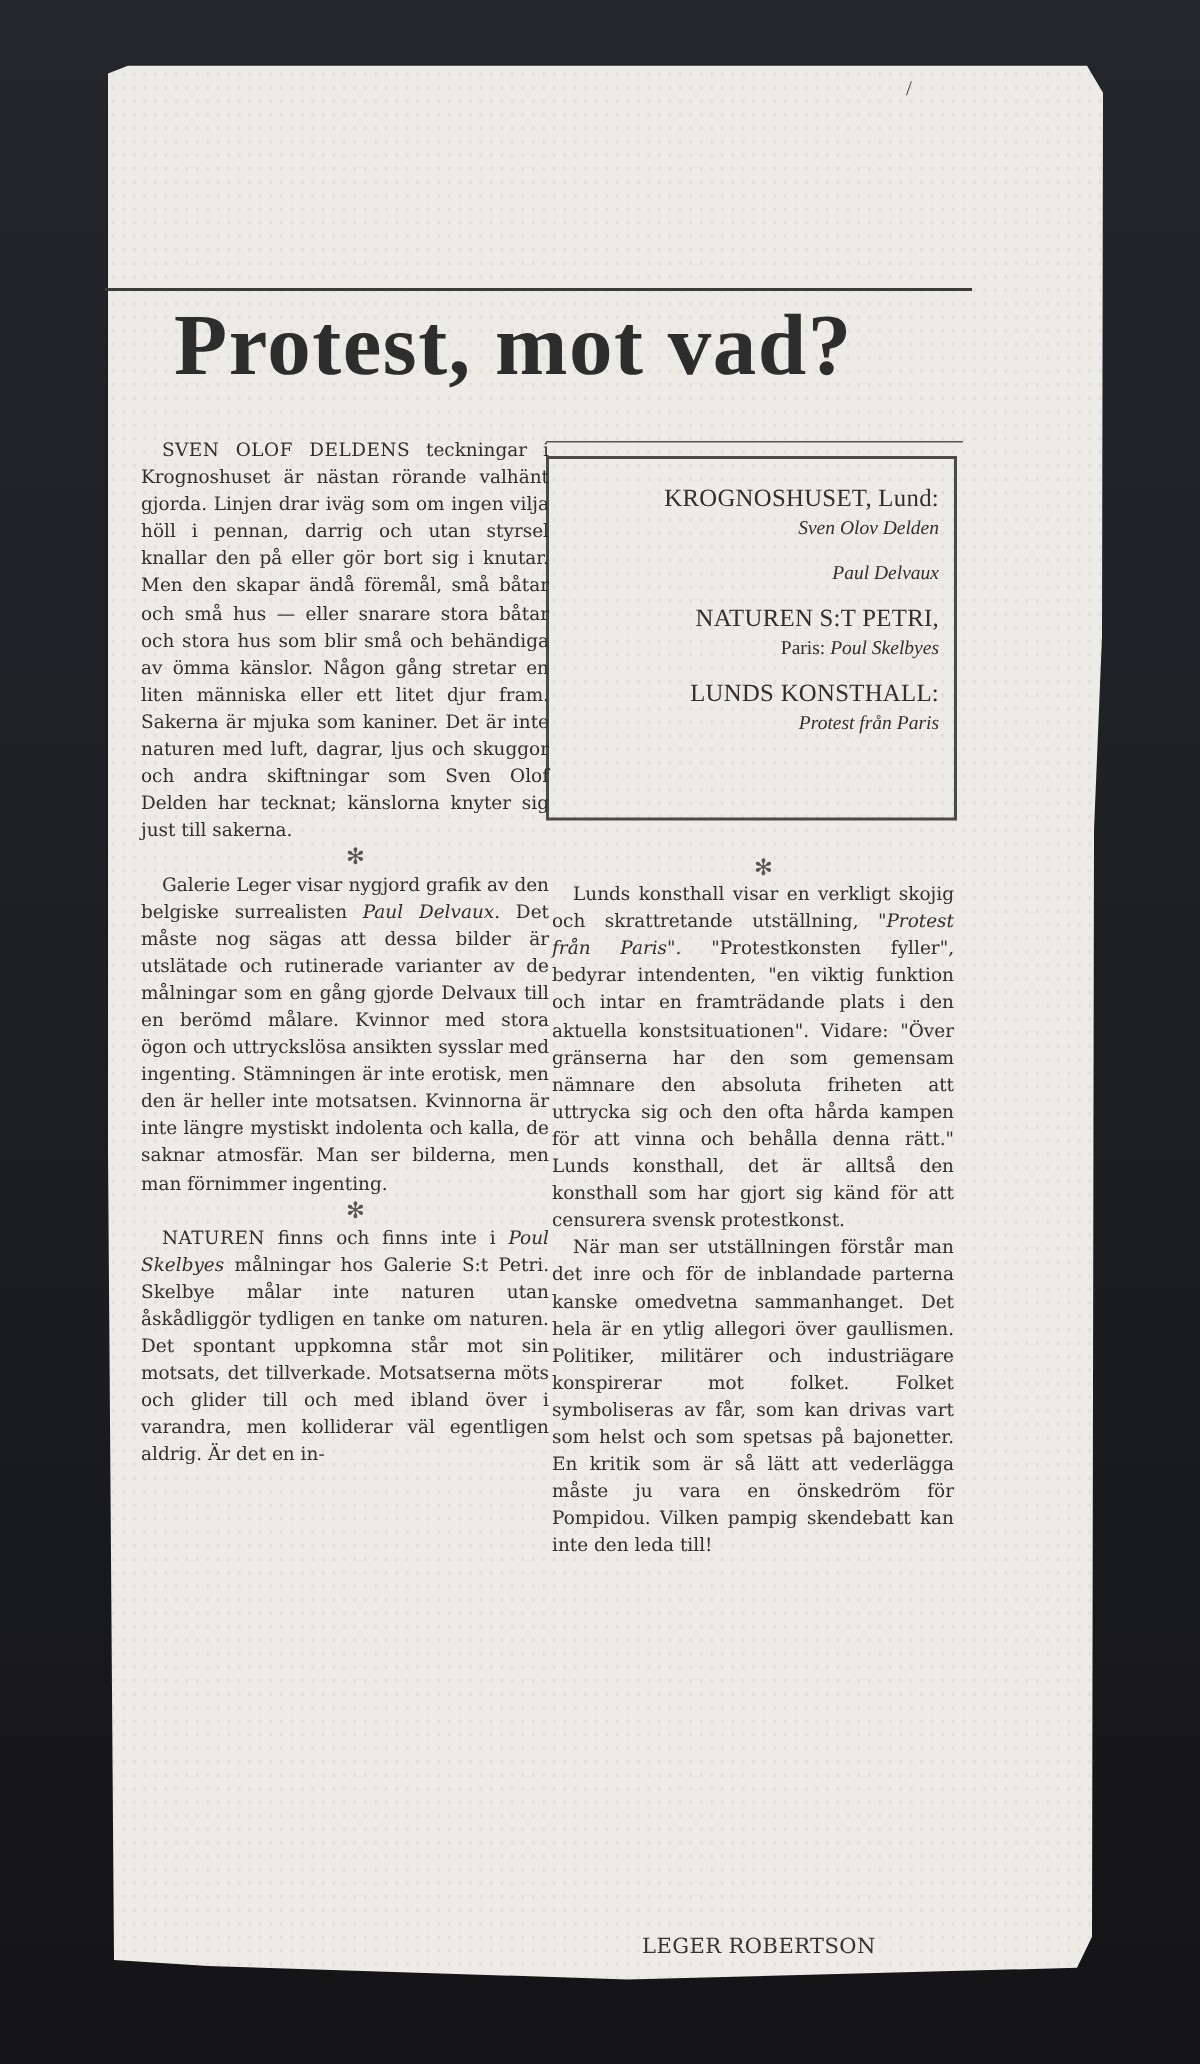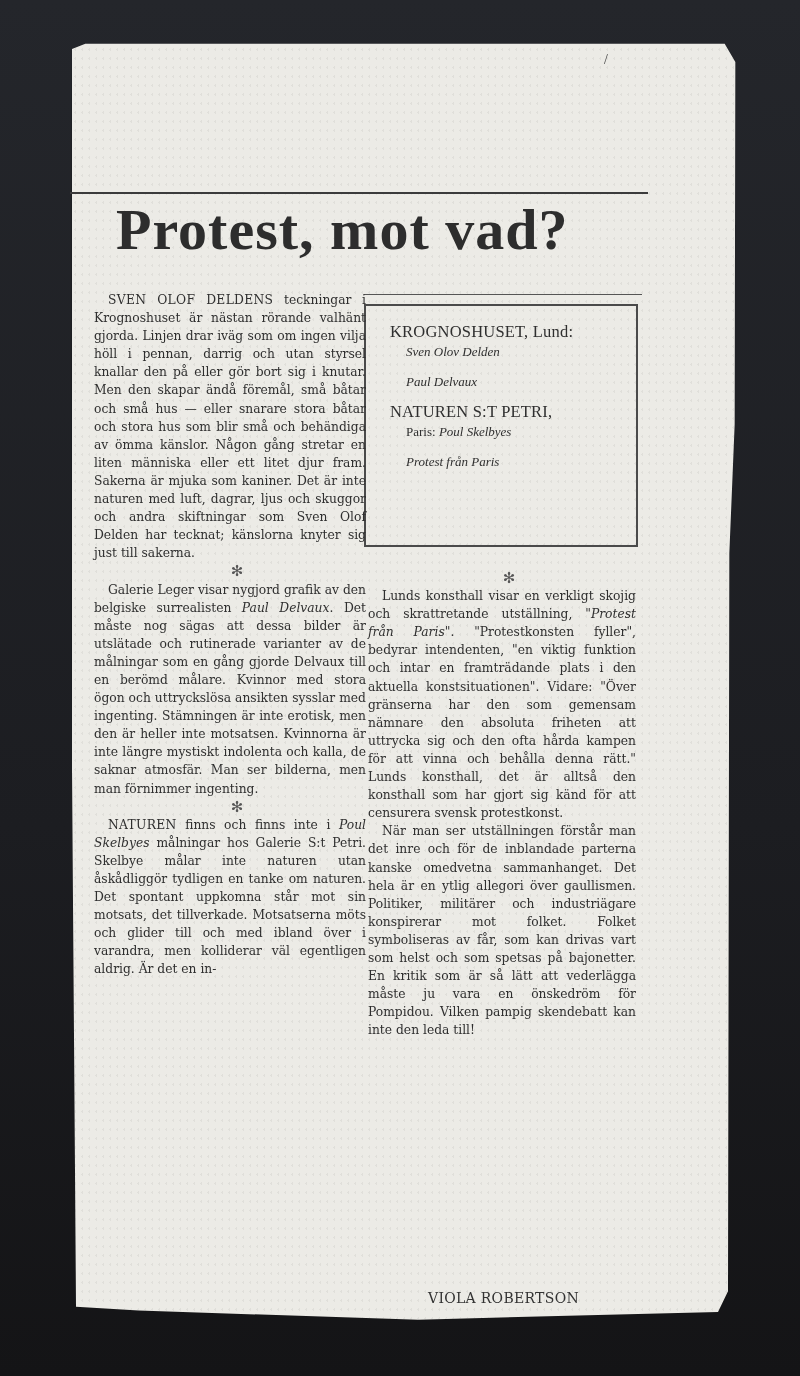--- a/index.html
+++ b/index.html
@@ -41,21 +41,21 @@
   .col p { margin: 0; text-indent: 14px; }
   .col p.noindent { text-indent: 0; }
   .col .caps { letter-spacing: 0.3px; }
   .col em { font-style: italic; }
   .col-left { left: 22px; top: 255px; width: 272px; }
   .col-right { left: 296px; top: 533px; width: 268px; }
   .star { text-align: center; font-size: 15px; color: #555; margin: 14px 0 12px; text-indent: 0; }
   .infobox {
     position: absolute; left: 292px; top: 268px; width: 274px; height: 243px;
     border: 2px solid #4a4a4a; box-sizing: border-box;
-    padding: 16px 10px 0 24px; color: #2f2f2f;
+    padding: 16px 10px 0 24px; color: #2f2f2f; text-align: right;
   }
   .infobox-rule { position: absolute; left: 292px; top: 258px; width: 278px; height: 1px; background: #555; }
   .ib-venue { font-size: 16.5px; line-height: 20px; margin: 0; letter-spacing: .2px; }
   .ib-artist { font-size: 13px; line-height: 20px; margin: 0 0 10px 16px; font-style: italic; }
   .ib-artist .plain { font-style: normal; }
   .byline {
     position: absolute; left: 356px; top: 1254px; font-size: 14px; color: #333;
     font-family: "DejaVu Serif", serif; letter-spacing: .3px;
   }
   .mark { position: absolute; color: #444; font-size: 14px; }
@@ -67,32 +67,33 @@
   <div class="rule-top"></div>
   <h1 class="headline">Protest, mot vad?</h1>
 
   <div class="infobox-rule"></div>
   <div class="infobox">
     <p class="ib-venue">KROGNOSHUSET, Lund:</p>
     <p class="ib-artist">Sven Olov Delden</p>
     <p class="ib-artist">Paul Delvaux</p>
     <p class="ib-venue">NATUREN S:T PETRI,</p>
     <p class="ib-artist"><span class="plain">Paris: </span><span>Poul Skelbyes</span></p>
+    <p class="ib-venue">LUNDS KONSTHALL:</p>
     <p class="ib-artist">Protest från Paris</p>
   </div>
 
   <div class="col col-left">
     <p><span class="caps">SVEN OLOF DELDENS</span><span> teckningar i Krognoshuset är nästan rörande valhänt gjorda. Linjen drar iväg som om ingen vilja höll i pennan, darrig och utan styrsel knallar den på eller gör bort sig i knutar. Men den skapar ändå föremål, små båtar och små hus — eller snarare stora båtar och stora hus som blir små och behändiga av ömma känslor. Någon gång stretar en liten människa eller ett litet djur fram. Sakerna är mjuka som kaniner. Det är inte naturen med luft, dagrar, ljus och skuggor och andra skiftningar som Sven Olof Delden har tecknat; känslorna knyter sig just till sakerna.</span></p>
     <p class="star">✻</p>
     <p><span>Galerie Leger visar nygjord grafik av den belgiske surrealisten </span><em>Paul Delvaux</em><span>. Det måste nog sägas att dessa bilder är utslätade och rutinerade varianter av de målningar som en gång gjorde Delvaux till en berömd målare. Kvinnor med stora ögon och uttryckslösa ansikten sysslar med ingenting. Stämningen är inte erotisk, men den är heller inte motsatsen. Kvinnorna är inte längre mystiskt indolenta och kalla, de saknar atmosfär. Man ser bilderna, men man förnimmer ingenting.</span></p>
     <p class="star">✻</p>
     <p><span class="caps">NATUREN</span><span> finns och finns inte i </span><em>Poul Skelbyes</em><span> målningar hos Galerie S:t Petri. Skelbye målar inte naturen utan åskådliggör tydligen en tanke om naturen. Det spontant uppkomna står mot sin motsats, det tillverkade. Motsatserna möts och glider till och med ibland över i varandra, men kolliderar väl egentligen aldrig. Är det en in-</span></p>
   </div>
 
   <div class="col col-right">
     <p class="star">✻</p>
     <p><span>Lunds konsthall visar en verkligt skojig och skrattretande utställning, </span><em>"Protest från Paris"</em><span>. "Protestkonsten fyller", bedyrar intendenten, "en viktig funktion och intar en framträdande plats i den aktuella konstsituationen". Vidare: "Över gränserna har den som gemensam nämnare den absoluta friheten att uttrycka sig och den ofta hårda kampen för att vinna och behålla denna rätt." Lunds konsthall, det är alltså den konsthall som har gjort sig känd för att censurera svensk protestkonst.</span></p>
     <p>När man ser utställningen förstår man det inre och för de inblandade parterna kanske omedvetna sammanhanget. Det hela är en ytlig allegori över gaullismen. Politiker, militärer och industriägare konspirerar mot folket. Folket symboliseras av får, som kan drivas vart som helst och som spetsas på bajonetter. En kritik som är så lätt att vederlägga måste ju vara en önskedröm för Pompidou. Vilken pampig skendebatt kan inte den leda till!</p>
   </div>
 
-  <div class="byline">VIOLA ROBERTSON</div>
+  <div class="byline">LEGER ROBERTSON</div>
   <div class="mark" style="left:532px; top:16px;">/</div>
 </div>
 
 </body></html>

